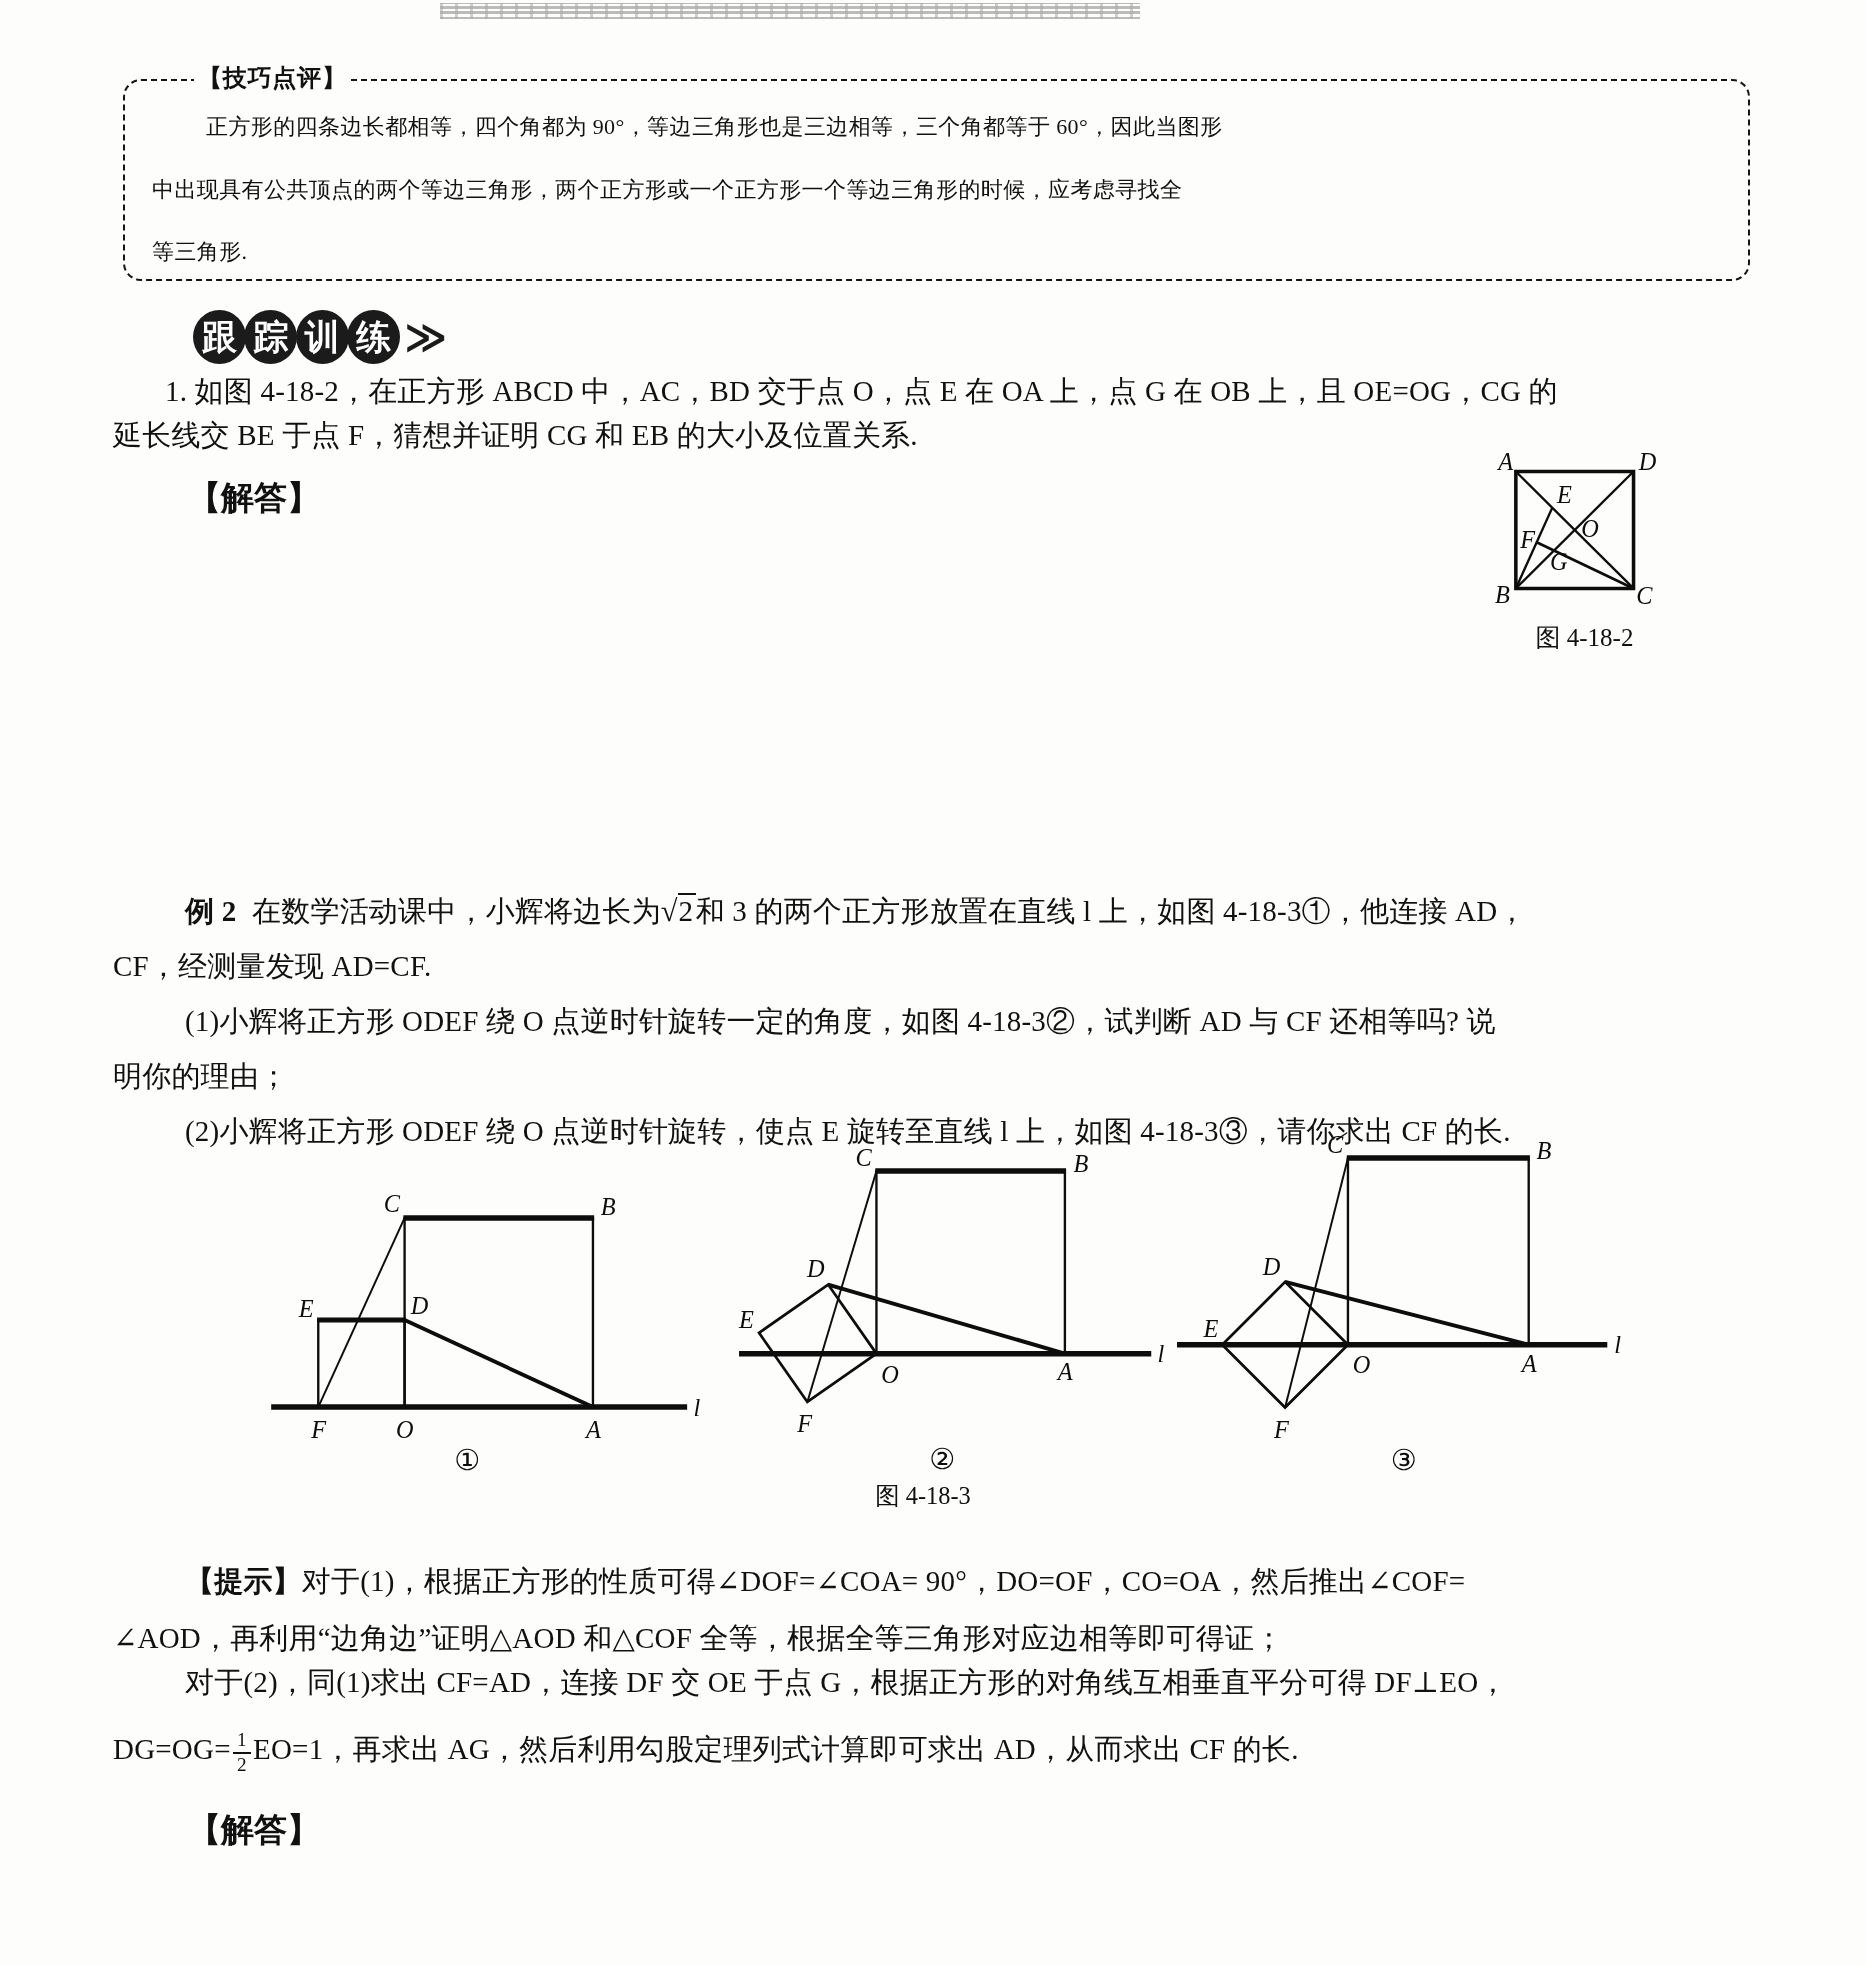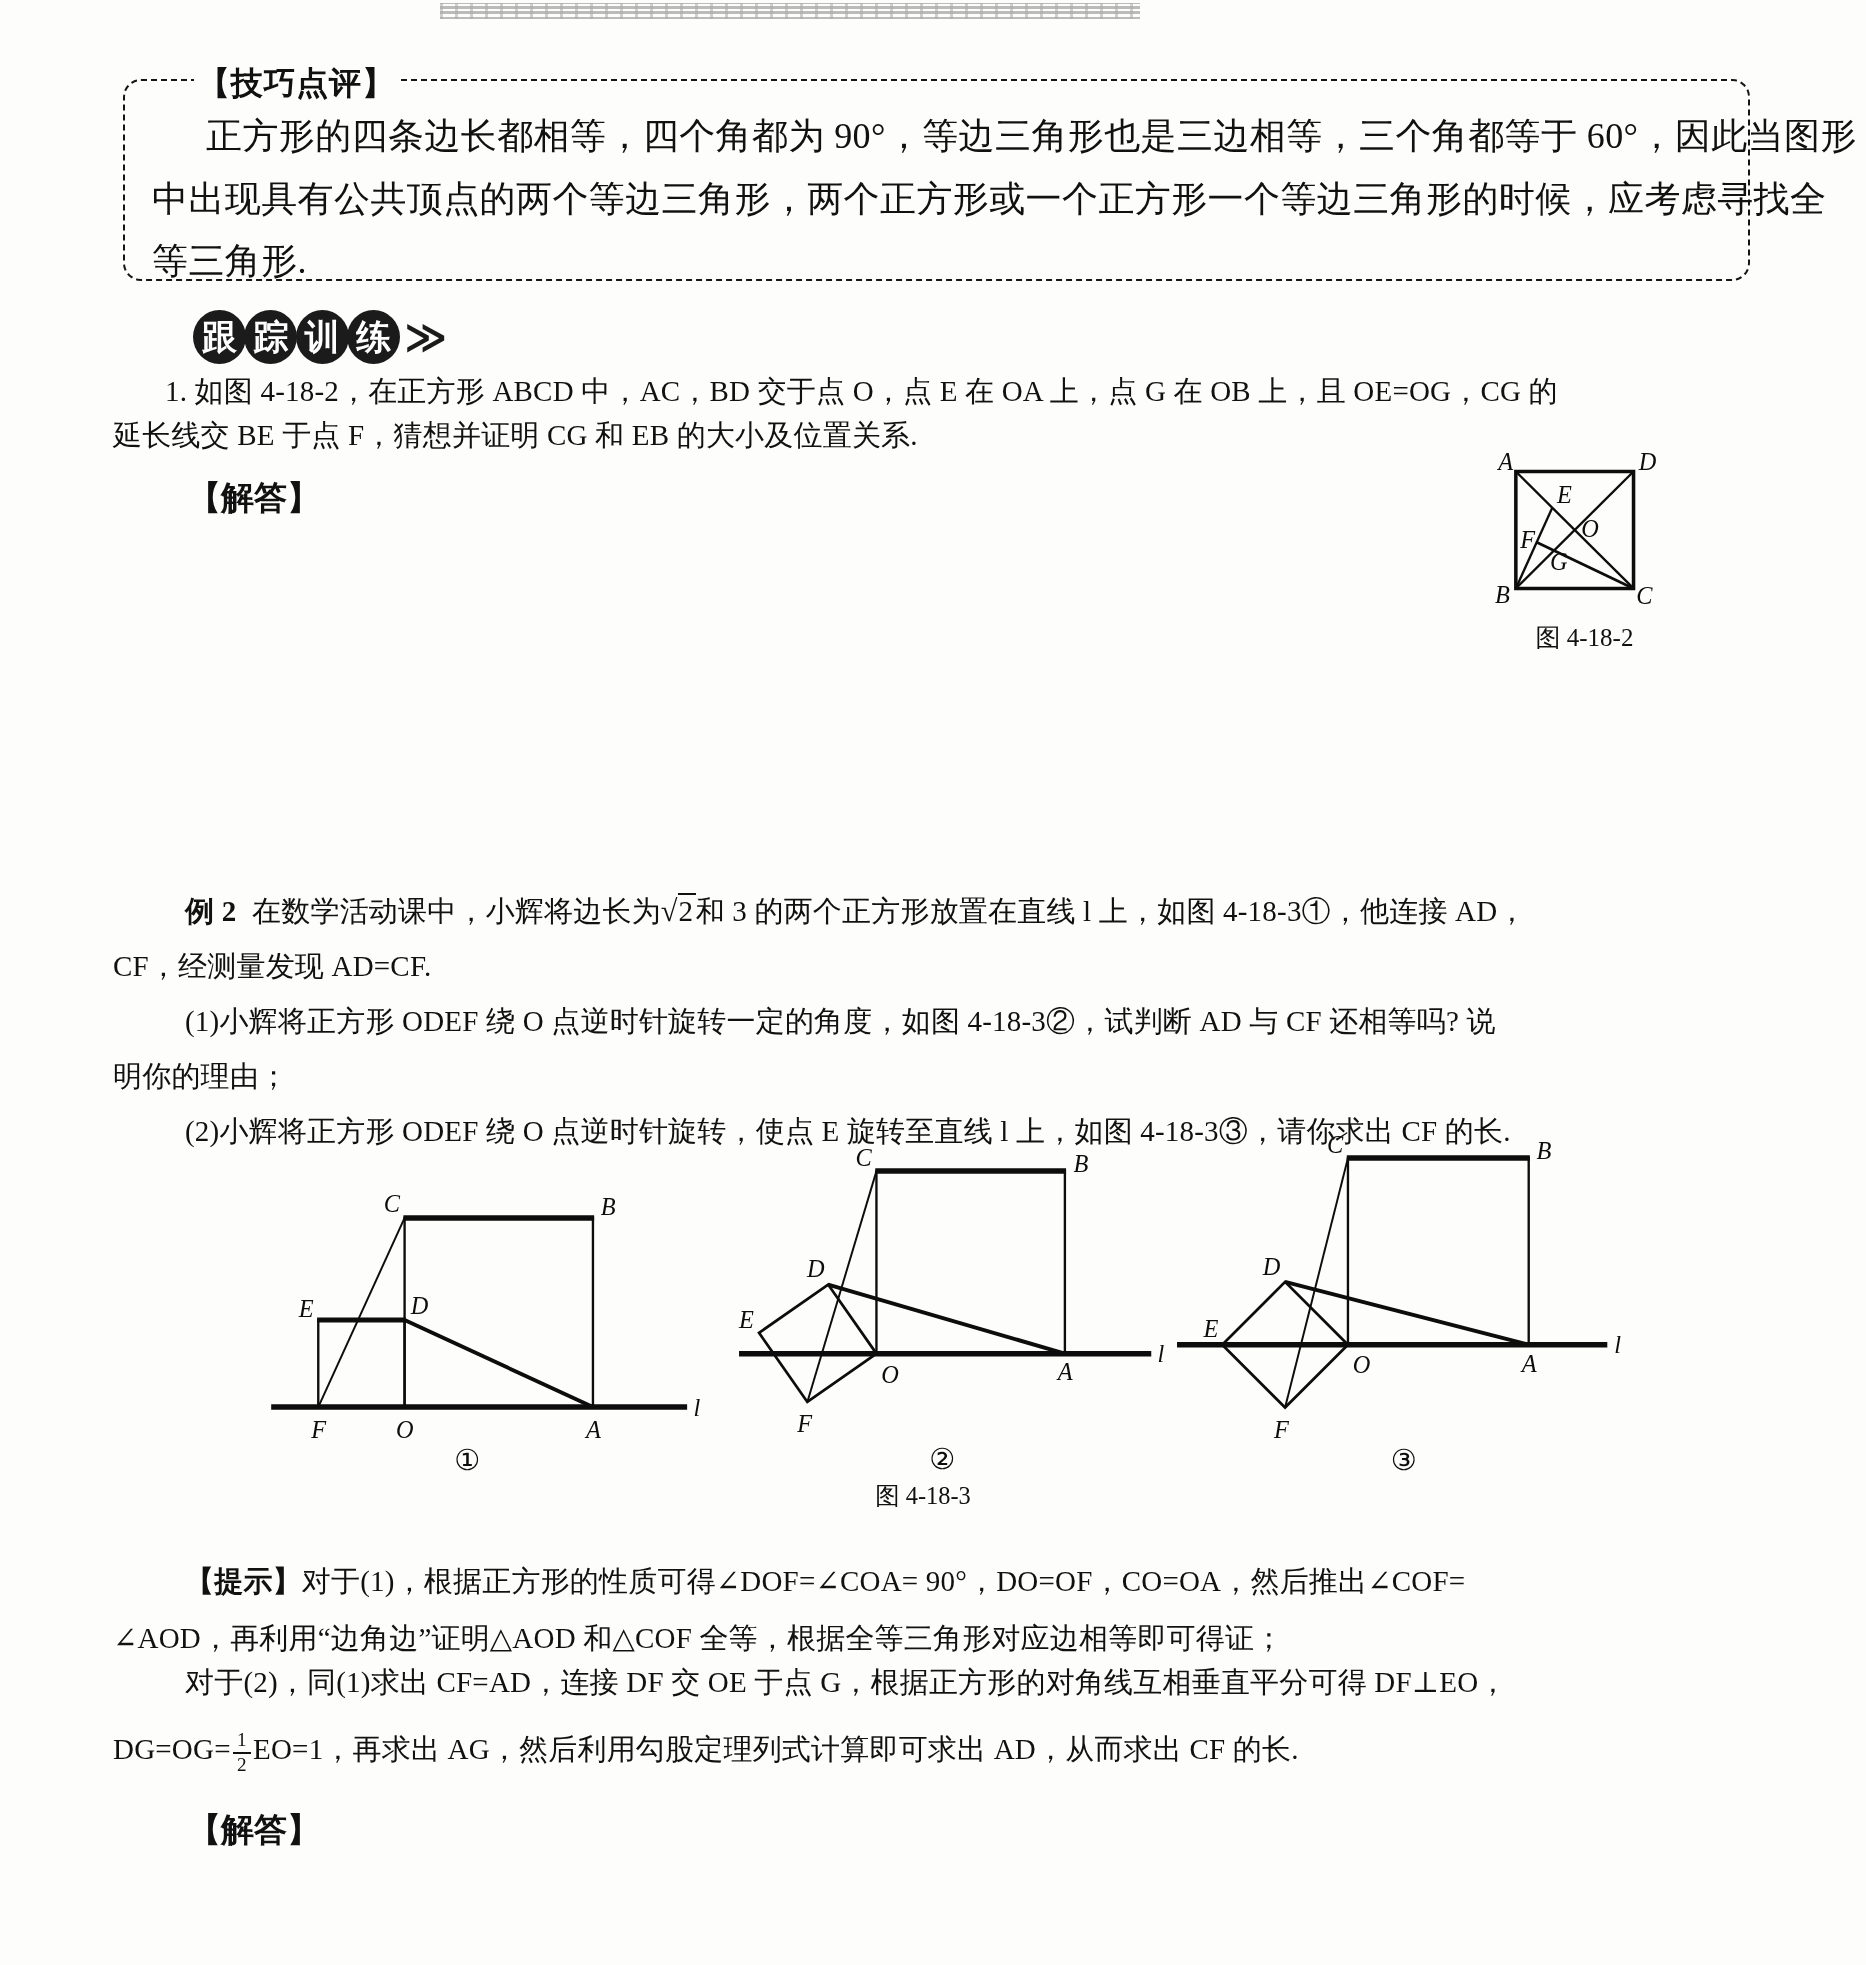--- a/index.html
+++ b/index.html
@@ -9,23 +9,23 @@
     font-family:"Liberation Serif","DejaVu Serif",serif;
     color:#111;
   }
   .abs{position:absolute;}
   
   .tipbox{
     position:absolute; border:2.8px dashed #151515; border-radius:18px;
   }
   .tipbox-label{
     position:absolute; background:#fdfdfb; padding:0 3.9px;
-    font-weight:bold; font-size:32px; letter-spacing:0.8px; white-space:nowrap;
-  }
-  .tipbox-line{position:absolute; font-size:36px; white-space:nowrap; letter-spacing:0.4px;}
+    font-weight:bold; font-size:24px; letter-spacing:0.8px; white-space:nowrap;
+  }
+  .tipbox-line{position:absolute; font-size:22px; white-space:nowrap; letter-spacing:0.4px;}
   
   .badge-row{display:flex; align-items:center;}
   .badge-oval{
     width:53px; height:54px; margin-right:-1.6px;
     background:#1b1b1b; border-radius:50%;
     display:flex; align-items:center; justify-content:center;
     color:#fff; font-weight:bold; font-size:35px;
     font-family:"Liberation Sans","DejaVu Sans",sans-serif;
   }
   .badge-arrow{

